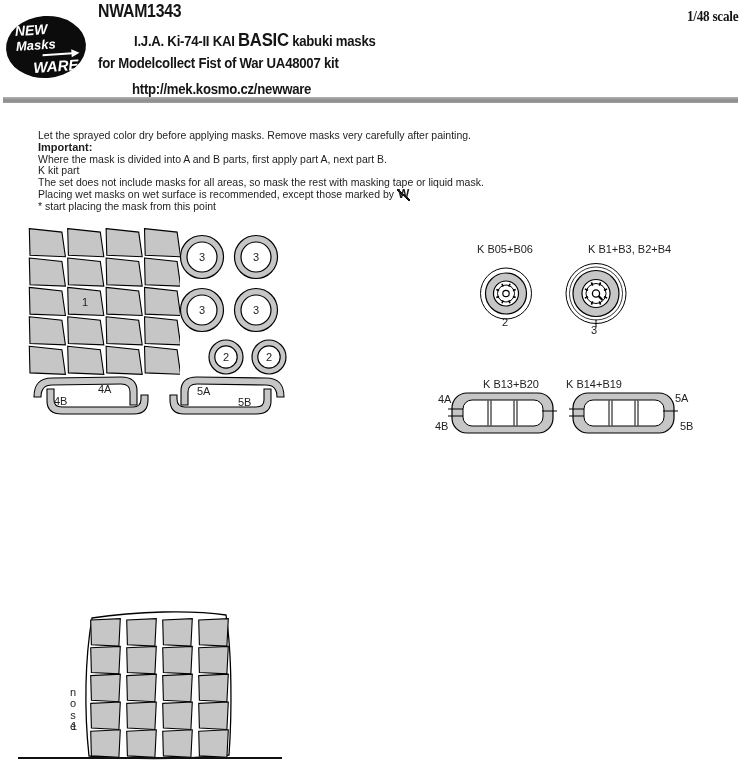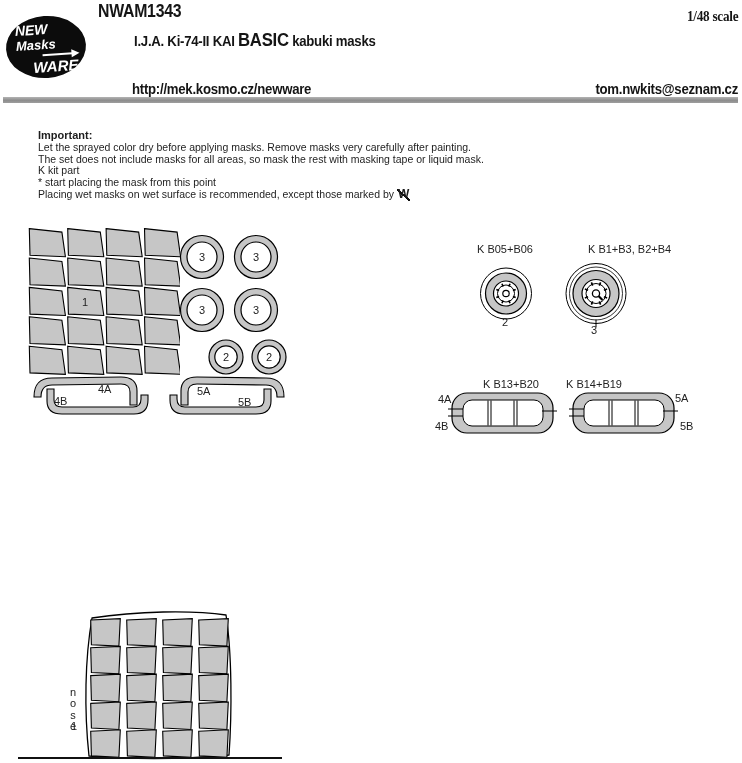--- a/index.html
+++ b/index.html
@@ -47,32 +47,33 @@
   </div>
 
   <div class="abs hdr code" style="left:98px;top:1px;"><span class="cond">NWAM1343</span></div>
   <div class="abs hdr t15" style="right:4px;top:8px;font-family:Liberation Serif, serif;"><span class="cond-r">1/48 scale</span></div>
 
   <div class="abs hdr t15" style="left:98px;top:29px;margin-left:36px;">
     <span class="cond"><span>I.J.A. Ki-74-II KAI</span>
     <span class="t19">BASIC</span>
     <span>kabuki masks</span></span>
   </div>
+  <div class="abs hdr t15" style="left:98px;top:54px;"><span class="cond">for Modelcollect Fist of War UA48007 kit</span></div>
   <div class="abs hdr t15" style="left:98px;top:80px;padding-left:34px;"><span class="cond">http://mek.kosmo.cz/newware</span></div>
-  <div class="abs hdr t15" style="right:4px;top:80px;"><span class="cond-r">tom.nwkits@seznam.cz</span></div>
 
   <div class="abs bar"></div>
 
   <div class="abs instr" style="left:38px;top:130px;">
+    <div>Let the sprayed color dry before applying masks. Remove masks very carefully after painting.</div>
     <div><b>Important:</b></div>
-    <div>Let the sprayed color dry before applying masks. Remove masks very carefully after painting.</div>
+    <div>Where the mask is divided into A and B parts, first apply part A, next part B.</div>
+    <div>K kit part</div>
     <div>The set does not include masks for all areas, so mask the rest with masking tape or liquid mask.</div>
-    <div>K kit part</div>
+    <div><span>Placing wet masks on wet surface is recommended, except those marked by</span> <span class="crossw">W</span></div>
     <div>* start placing the mask from this point</div>
-    <div><span>Placing wet masks on wet surface is recommended, except those marked by</span> <span class="crossw">W</span></div>
   </div>
 
   <svg id="grid1-svg" class="abs" style="left:28px;top:227px;" width="152" height="150" viewBox="0 0 152 150">
 
   <polygon points="1.3,1.6 33.9,5.1 37.4,29.7 2.0,28.3" fill="#c6c6c6" stroke="#000" stroke-width="1.1"></polygon>
       <polygon points="39.7,1.6 72.3,5.1 75.8,29.7 40.4,28.3" fill="#c6c6c6" stroke="#000" stroke-width="1.1"></polygon>
       <polygon points="78.1,1.6 110.7,5.1 114.2,29.7 78.8,28.3" fill="#c6c6c6" stroke="#000" stroke-width="1.1"></polygon>
       <polygon points="116.5,1.6 149.1,5.1 152.6,29.7 117.2,28.3" fill="#c6c6c6" stroke="#000" stroke-width="1.1"></polygon>
       <polygon points="1.3,31.0 33.9,34.5 37.4,59.1 2.0,57.7" fill="#c6c6c6" stroke="#000" stroke-width="1.1"></polygon>
       <polygon points="39.7,31.0 72.3,34.5 75.8,59.1 40.4,57.7" fill="#c6c6c6" stroke="#000" stroke-width="1.1"></polygon>

